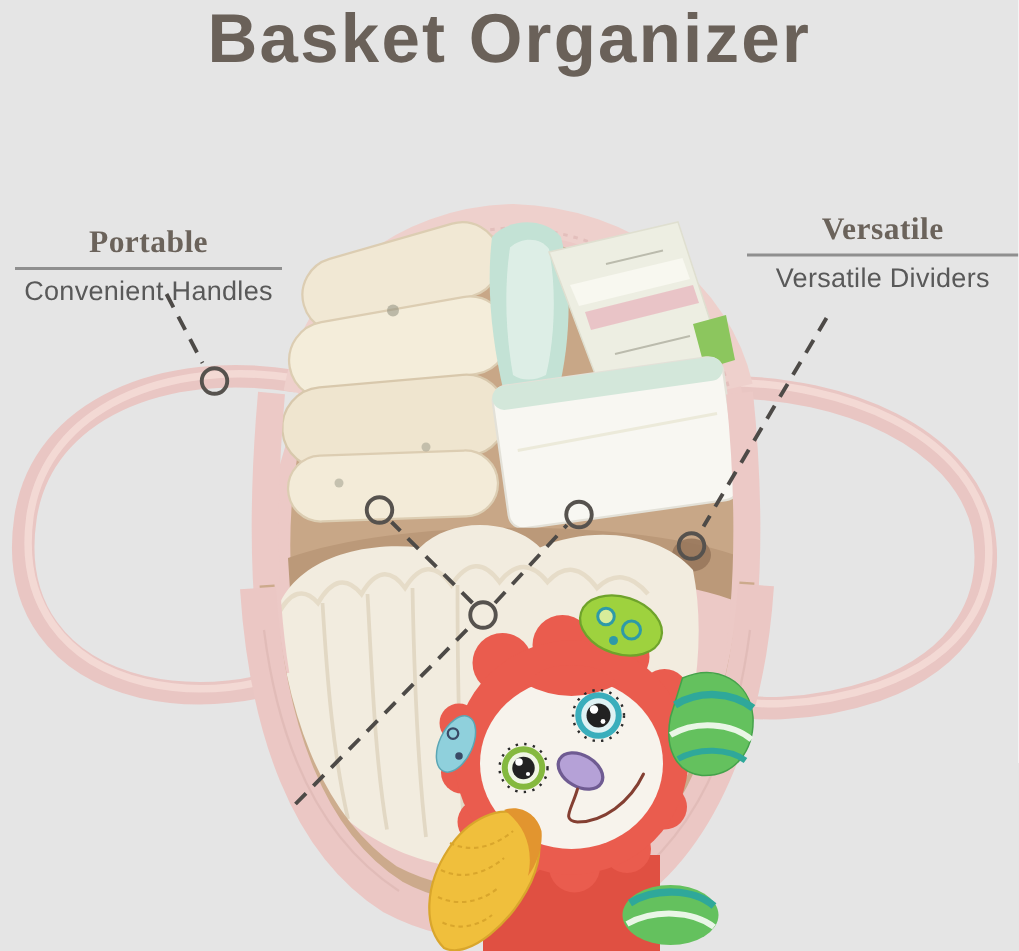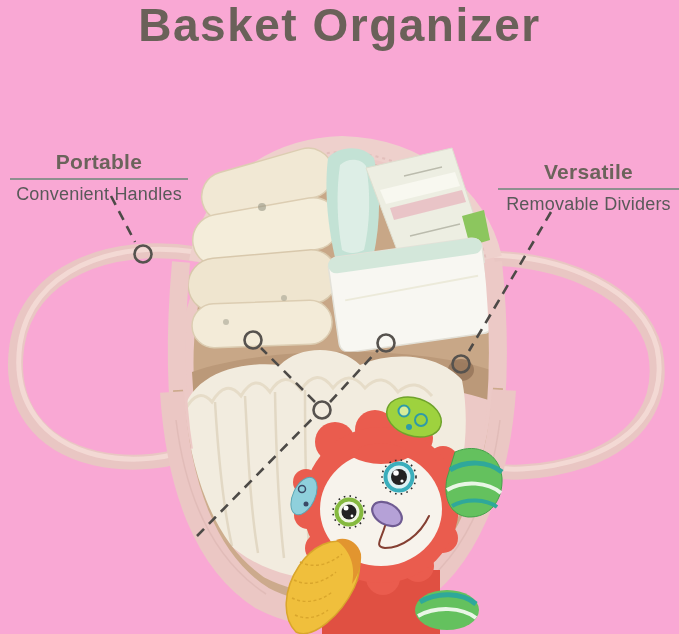--- a/index.html
+++ b/index.html
@@ -1,32 +1,32 @@
 <!DOCTYPE html>
 <html><head>
 <meta charset="utf-8">
 <style>
   html,body{margin:0;padding:0;background:#ffffff;}
   .stage{
-    position:relative;width:679px;height:634px;background:#f9a8d4;overflow:hidden;
+    position:relative;width:679px;height:634px;background:#e5e5e5;overflow:hidden;
     font-family:"Liberation Sans", sans-serif;
   }
   .page-title{
     position:absolute;top:-4px;left:0;right:0;margin:0;text-align:center;
     font-size:46px;line-height:58px;font-weight:600;letter-spacing:1.5px;color:#6a6159;
   }
   .illu,.ann{position:absolute;left:0;top:0;}
   .callout{position:absolute;text-align:center;}
   .co-title{
     font-size:21px;line-height:25px;font-weight:700;letter-spacing:.3px;color:#6b635b;
-    padding-bottom:4px;border-bottom:2px solid #8f8f8f;
+    padding-bottom:4px;border-bottom:2px solid #8f8f8f;font-family:Liberation Serif, serif;
   }
   .co-sub{font-size:18px;line-height:21px;color:#595959;padding-top:4px;letter-spacing:.2px;}
   .co-portable{left:10px;top:149px;width:178px;}
-  .co-versatile{right:0;top:159px;width:181px;}
+  .co-versatile{right:0;top:140px;width:181px;}
   .co-organized{left:32px;top:516px;width:156px;}
 </style>
 </head>
 <body>
 
 <div class="stage">
 
   <svg class="illu" width="679" height="634" viewBox="0 0 679 634">
 
     <g>
@@ -198,19 +198,19 @@
 
   <h1 class="page-title">Basket Organizer</h1>
 
   <div class="callout co-portable">
     <div class="co-title">Portable</div>
     <div class="co-sub">Convenient Handles</div>
   </div>
 
   <div class="callout co-versatile">
     <div class="co-title">Versatile</div>
-    <div class="co-sub">Removable Dividers</div>
+    <div class="co-sub">Versatile Dividers</div>
   </div>
 
   <div class="callout co-organized">
   </div>
 
 </div>
 
 </body></html>

